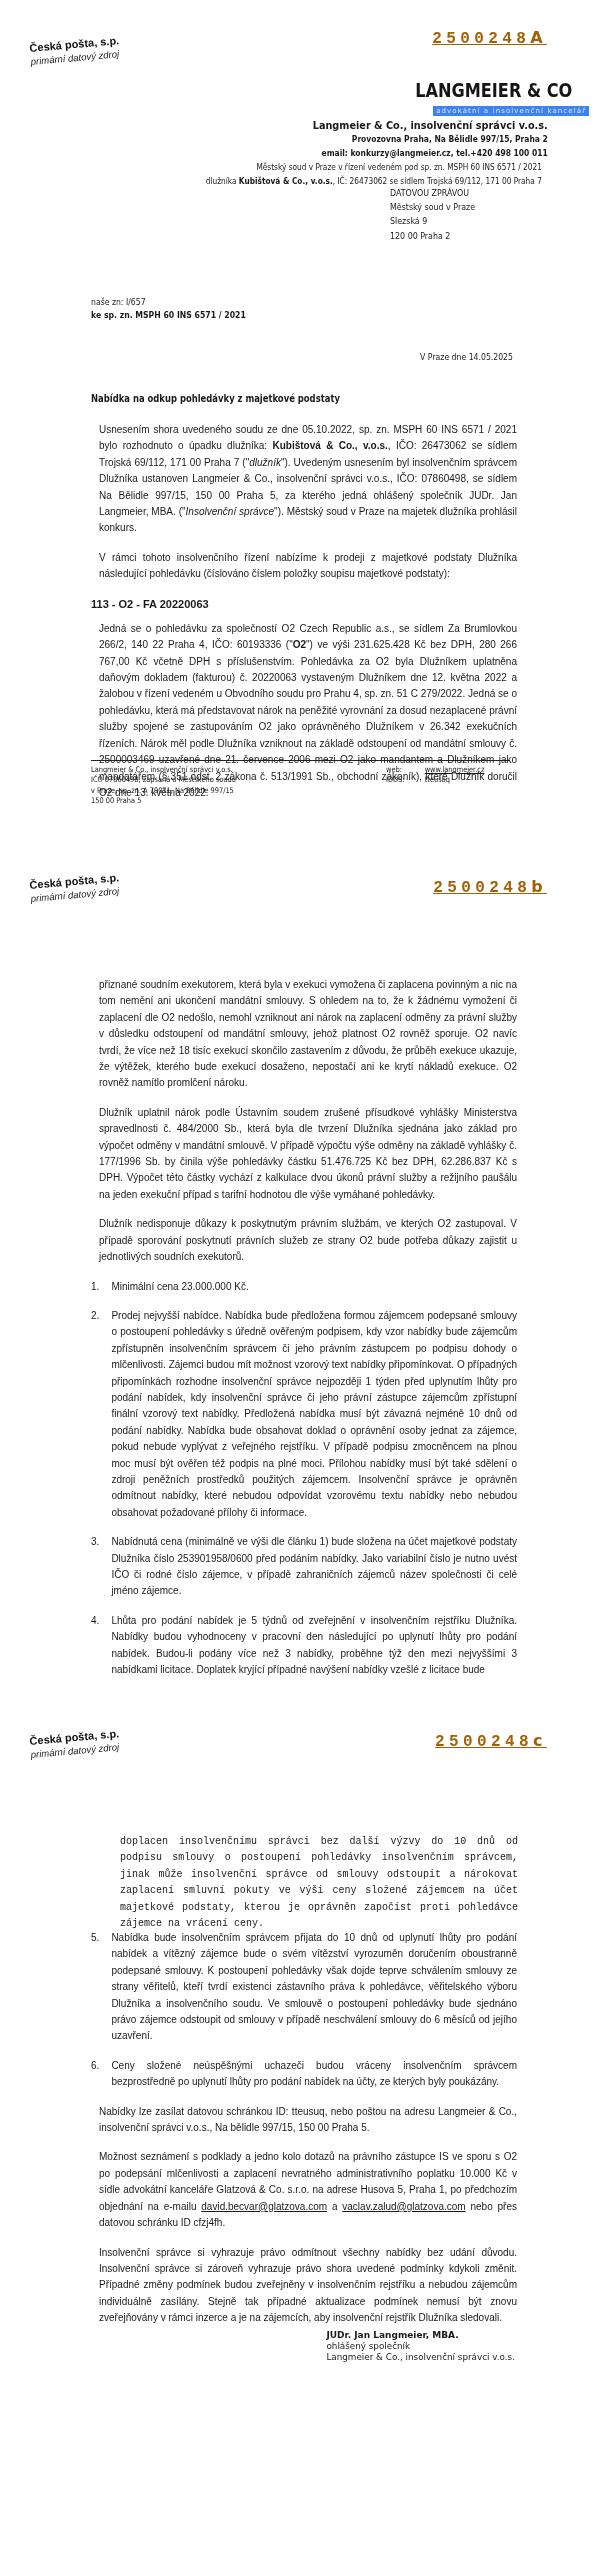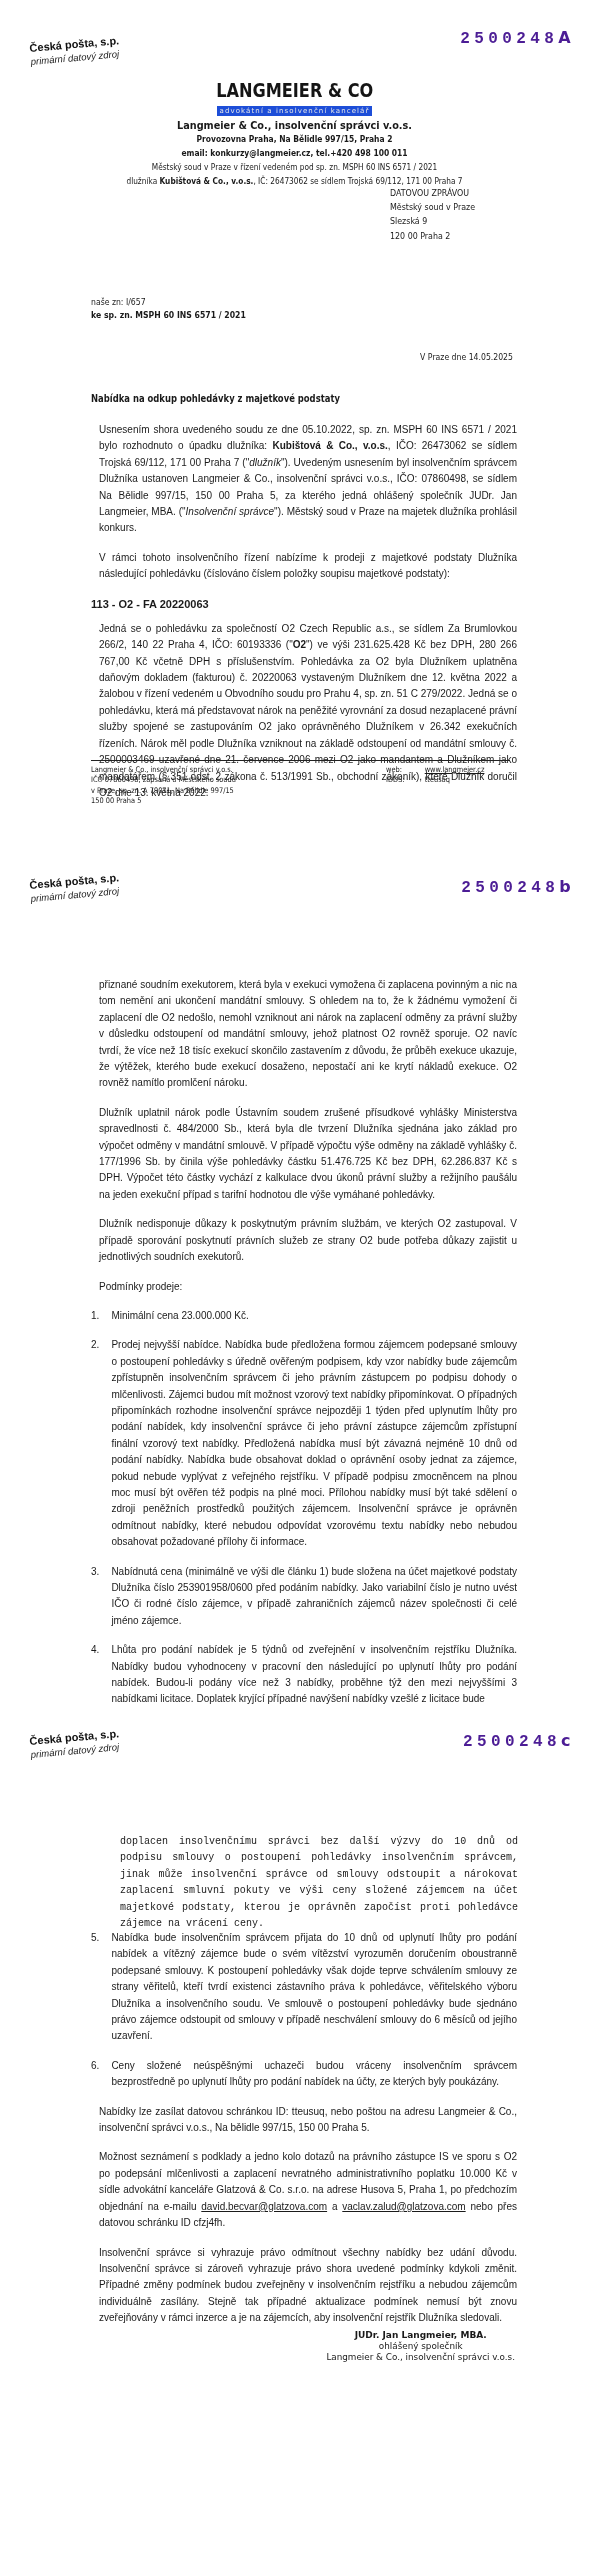--- a/index.html
+++ b/index.html
@@ -6,27 +6,27 @@
   body { width: 597px; height: 2576px; position: relative; overflow: hidden;
          font-family: "DejaVu Sans", sans-serif; color: #1a1a1a; }
   .page { position: absolute; left: 0; width: 597px; }
   #page1 { top: 0; height: 846px; }
   #page2 { top: 846px; height: 854px; }
   #page3 { top: 1700px; height: 876px; }
 
   .stamp-left { position: absolute; left: 29px; transform: rotate(-5deg); transform-origin: left top; }
   .stamp-name { font-family: "Liberation Sans", sans-serif; font-weight: bold; font-size: 11px; color: #111; }
   .stamp-sub { font-family: "Liberation Sans", sans-serif; font-style: italic; font-size: 9.5px; color: #222; margin-top: 1.5px; }
-  .stamp-id { position: absolute; right: 22px; font-family: "Liberation Mono", monospace; font-weight: bold;
-              font-size: 16px; letter-spacing: 4.4px; color: #4c1d95; }
+  .stamp-id { position: absolute; right: 50px; font-family: "Liberation Mono", monospace; font-weight: bold;
+              font-size: 16px; letter-spacing: 4.4px; color: #a16207; text-decoration: underline; }
   .stamp-letter { font-family: "DejaVu Sans", sans-serif; font-weight: bold; }
 
-  .letterhead { position: absolute; top: 80px; left: 0; width: 589px; text-align: center; font-family: "Liberation Sans", sans-serif; }
+  .letterhead { position: absolute; top: 80px; left: 0; width: 589px; text-align: right; font-family: "Liberation Sans", sans-serif; }
   .logo-name { font-family: "DejaVu Sans", sans-serif; font-weight: bold; font-size: 19.7px; letter-spacing: 0px; color: #151515; transform: scaleX(0.82); display: inline-block; line-height: 22px; }
-  .logo-tag { display: inline-block; background: #1d4ed8; color: #e8e8e8; font-size: 7px; letter-spacing: 1.1px; padding: 0.7px 2.9px; margin-top: 0.7px; font-family: "DejaVu Sans", sans-serif; }
+  .logo-tag { display: inline-block; background: #3b82f6; color: #e8e8e8; font-size: 7px; letter-spacing: 1.1px; padding: 0.7px 2.9px; margin-top: 0.7px; font-family: "DejaVu Sans", sans-serif; }
   .lh-firm { font-family: "DejaVu Sans", sans-serif; font-weight: bold; font-size: 11.3px; transform: scaleX(0.86); margin-top: 2.9px; }
   .lh-bold { font-family: "DejaVu Sans", sans-serif; font-weight: bold; font-size: 8.8px; transform: scaleX(0.86); line-height: 14px; }
   .lh-plain { font-family: "DejaVu Sans", sans-serif; font-size: 8.8px; transform: scaleX(0.84); line-height: 14px; }
 
   .recipient { position: absolute; top: 186px; left: 390px; font-family: "DejaVu Sans", sans-serif; font-size: 9px; line-height: 14.2px; transform: scaleX(0.88); transform-origin: left top; }
 
   .ref { position: absolute; top: 296px; left: 91px; font-family: "DejaVu Sans", sans-serif; font-size: 9px; line-height: 13px; transform: scaleX(0.86); transform-origin: left top; }
   .ref .b { font-weight: bold; }
   .date { position: absolute; top: 352px; right: 84px; font-family: "DejaVu Sans", sans-serif; font-size: 9px; transform: scaleX(0.86); transform-origin: right top; }
   .doc-title { position: absolute; top: 393px; left: 91px; font-family: "DejaVu Sans", sans-serif; font-weight: bold; font-size: 9.8px; transform: scaleX(0.86); transform-origin: left top; }
@@ -40,21 +40,21 @@
   .cond-list li { position: relative; padding-left: 20.4px; margin-bottom: 13px; }
   .cond-list .num { position: absolute; left: 0; top: 0; }
   .link { text-decoration: underline; color: #1a1a1a; }
 
   .footer { position: absolute; top: 760px; left: 91px; width: 419px; border-top: 1.1px solid #222; padding-top: 2.9px;
             font-family: "DejaVu Sans", sans-serif; font-size: 7.7px; line-height: 10.6px; }
   .footer-left { position: absolute; left: 0; top: 3.6px; transform: scaleX(0.86); transform-origin: left top; white-space: nowrap; }
   .footer-right { position: absolute; left: 295px; top: 3.6px; transform: scaleX(0.86); transform-origin: left top; white-space: nowrap; }
   .footer-right .lbl { display: inline-block; width: 45px; }
 
-  .signature { position: absolute; top: 2330px; right: 82px; text-align: center; font-family: "DejaVu Sans", sans-serif; font-size: 8.8px; line-height: 11px; }
+  .signature { position: absolute; top: 2330px; right: 82px; text-align: left; font-family: "DejaVu Sans", sans-serif; font-size: 8.8px; line-height: 11px; }
   .signature .nm { font-weight: bold; font-size: 9px; }
 </style>
 </head>
 <body>
 
 <section class="page" id="page1">
   <div class="stamp-left" style="top:42px;">
     <div class="stamp-name">Česká pošta, s.p.</div>
     <div class="stamp-sub">primární datový zdroj</div>
   </div>
@@ -114,21 +114,20 @@
     <div class="stamp-sub">primární datový zdroj</div>
   </div>
   <div class="stamp-id" style="top:31px;">
     <span>2500248</span><span class="stamp-letter">b</span>
   </div>
 
   <div class="body-text" style="top:131px;">
     <p>přiznané soudním exekutorem, která byla v exekuci vymožena či zaplacena povinným a nic na tom nemění ani ukončení mandátní smlouvy. S ohledem na to, že k žádnému vymožení či zaplacení dle O2 nedošlo, nemohl vzniknout ani nárok na zaplacení odměny za právní služby v důsledku odstoupení od mandátní smlouvy, jehož platnost O2 rovněž sporuje. O2 navíc tvrdí, že více než 18 tisíc exekucí skončilo zastavením z důvodu, že průběh exekuce ukazuje, že výtěžek, kterého bude exekucí dosaženo, nepostačí ani ke krytí nákladů exekuce. O2 rovněž namítlo promlčení nároku.</p>
     <p>Dlužník uplatnil nárok podle Ústavním soudem zrušené přísudkové vyhlášky Ministerstva spravedlnosti č. 484/2000 Sb., která byla dle tvrzení Dlužníka sjednána jako základ pro výpočet odměny v mandátní smlouvě. V případě výpočtu výše odměny na základě vyhlášky č. 177/1996 Sb. by činila výše pohledávky částku 51.476.725 Kč bez DPH, 62.286.837 Kč s DPH. Výpočet této částky vychází z kalkulace dvou úkonů právní služby a režijního paušálu na jeden exekuční případ s tarifní hodnotou dle výše vymáhané pohledávky.</p>
     <p>Dlužník nedisponuje důkazy k poskytnutým právním službám, ve kterých O2 zastupoval. V případě sporování poskytnutí právních služeb ze strany O2 bude potřeba důkazy zajistit u jednotlivých soudních exekutorů.</p>
-    <p>Podmínky prodeje:</p>
     <ol class="cond-list">
       <li><span class="num">1.</span><span>Minimální cena 23.000.000 Kč.</span></li>
       <li><span class="num">2.</span><span>Prodej nejvyšší nabídce. Nabídka bude předložena formou zájemcem podepsané smlouvy o postoupení pohledávky s úředně ověřeným podpisem, kdy vzor nabídky bude zájemcům zpřístupněn insolvenčním správcem či jeho právním zástupcem po podpisu dohody o mlčenlivosti. Zájemci budou mít možnost vzorový text nabídky připomínkovat. O případných připomínkách rozhodne insolvenční správce nejpozději 1 týden před uplynutím lhůty pro podání nabídek, kdy insolvenční správce či jeho právní zástupce zájemcům zpřístupní finální vzorový text nabídky. Předložená nabídka musí být závazná nejméně 10 dnů od podání nabídky. Nabídka bude obsahovat doklad o oprávnění osoby jednat za zájemce, pokud nebude vyplývat z veřejného rejstříku. V případě podpisu zmocněncem na plnou moc musí být ověřen též podpis na plné moci. Přílohou nabídky musí být také sdělení o zdroji peněžních prostředků použitých zájemcem. Insolvenční správce je oprávněn odmítnout nabídky, které nebudou odpovídat vzorovému textu nabídky nebo nebudou obsahovat požadované přílohy či informace.</span></li>
       <li><span class="num">3.</span><span>Nabídnutá cena (minimálně ve výši dle článku 1) bude složena na účet majetkové podstaty Dlužníka číslo 253901958/0600 před podáním nabídky. Jako variabilní číslo je nutno uvést IČO či rodné číslo zájemce, v případě zahraničních zájemců název společnosti či celé jméno zájemce.</span></li>
       <li><span class="num">4.</span><span>Lhůta pro podání nabídek je 5 týdnů od zveřejnění v insolvenčním rejstříku Dlužníka. Nabídky budou vyhodnoceny v pracovní den následující po uplynutí lhůty pro podání nabídek. Budou-li podány více než 3 nabídky, proběhne týž den mezi nejvyššími 3 nabídkami licitace. Doplatek kryjící případné navýšení nabídky vzešlé z licitace bude</span></li>
     </ol>
   </div>
 </section>
 
 <section class="page" id="page3">

